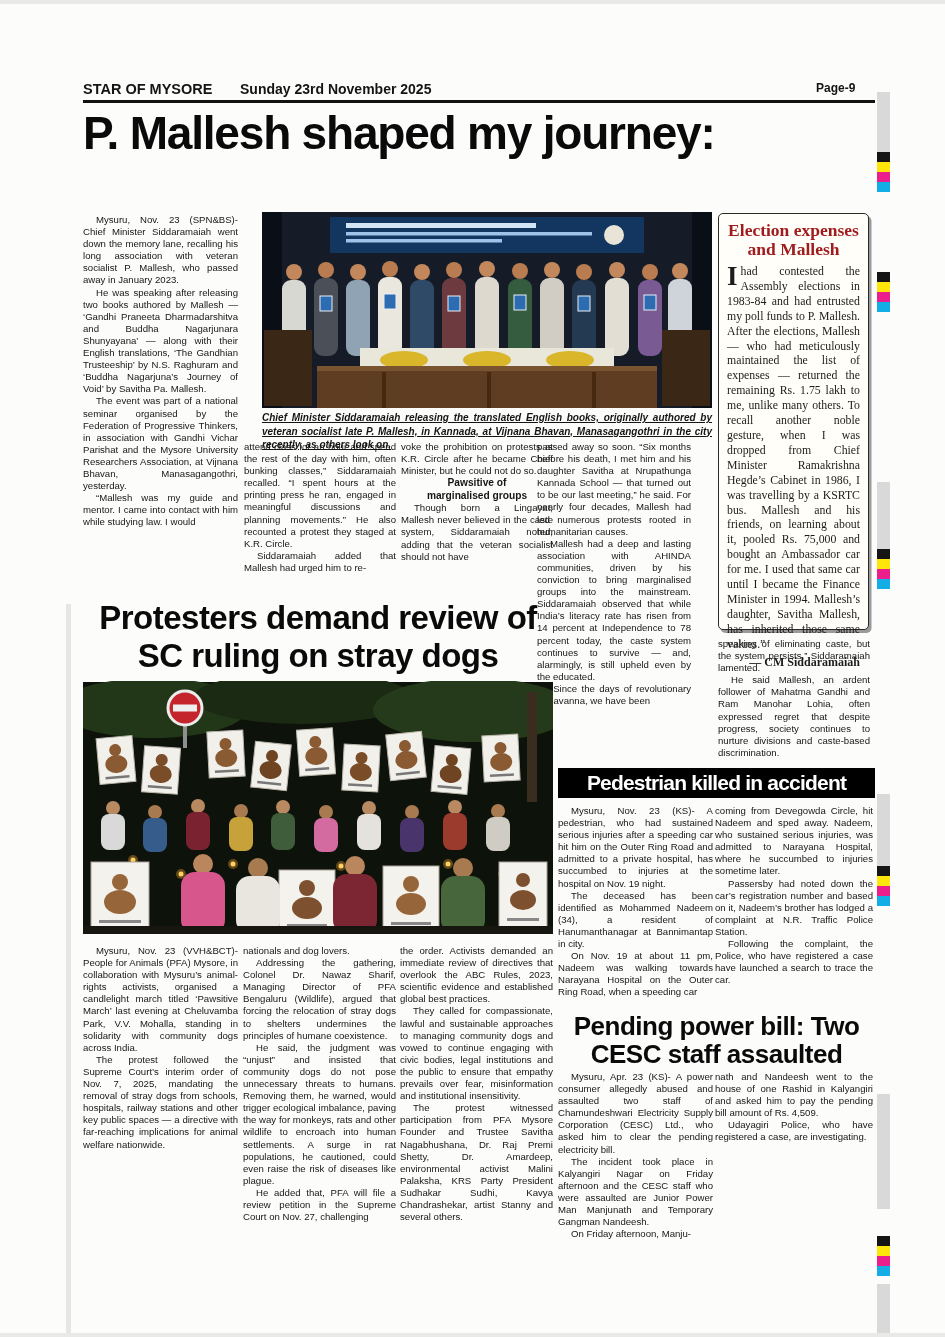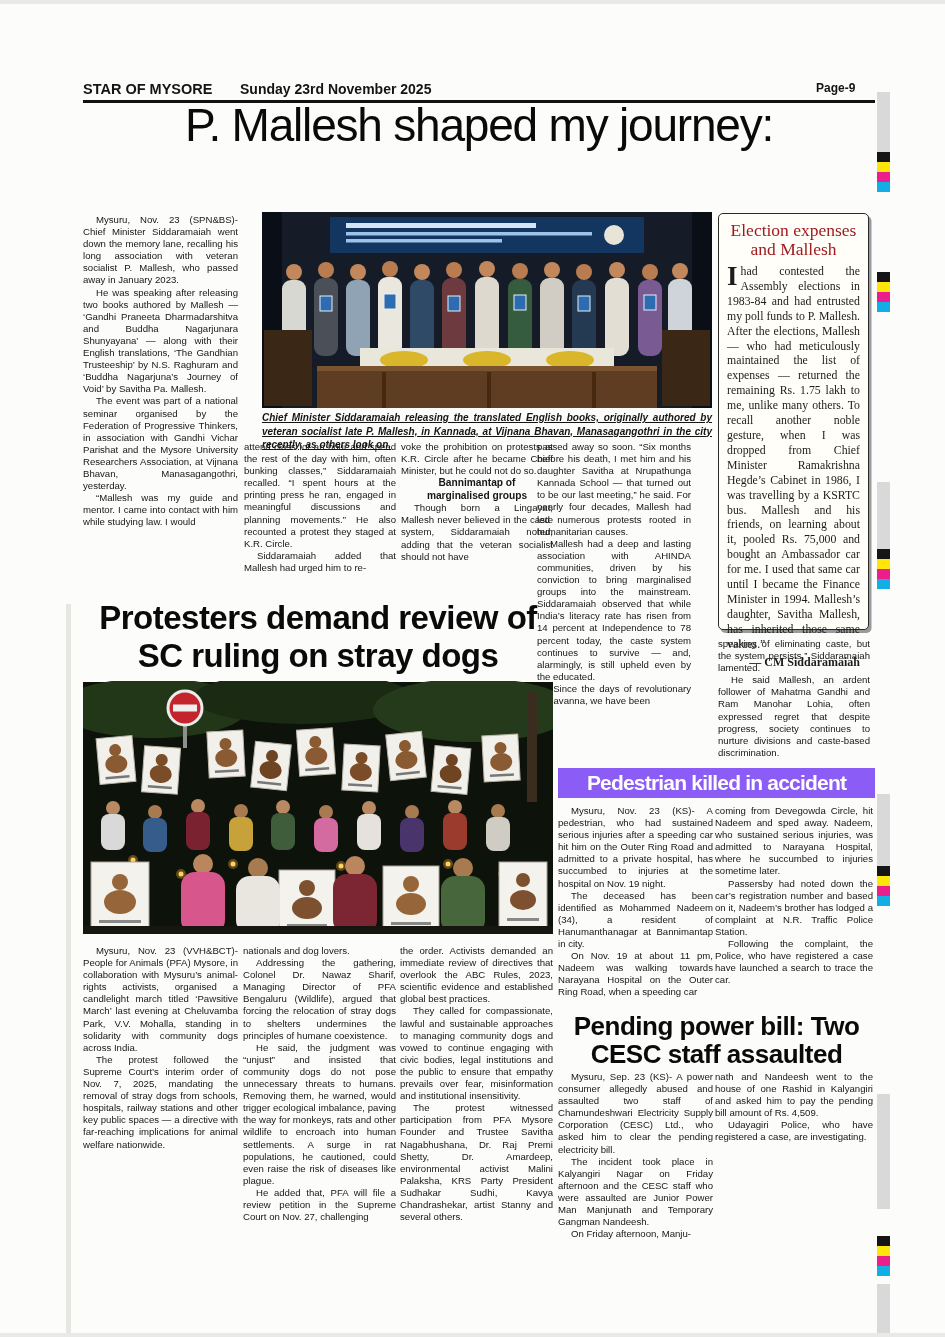--- a/index.html
+++ b/index.html
@@ -6,22 +6,22 @@
   .page{position:relative;width:945px;height:1329px;margin:4px auto;background:#fcfcfb;
         font-family:"Liberation Sans",sans-serif;color:#141414;overflow:hidden;}
   .abs{position:absolute;}
 
   
   .masthead-left{left:83px;top:77px;font-size:14.5px;font-weight:bold;}
   .masthead-date{left:240px;top:77px;font-size:14px;font-weight:bold;}
   .masthead-page{left:816px;top:77px;font-size:12px;font-weight:bold;}
   .header-rule{left:83px;top:96px;width:792px;height:3px;background:#111;}
 
-  .main-headline{left:83px;top:96px;width:792px;text-align:center;
-        font-size:46px;line-height:51px;font-weight:normal;letter-spacing:-1.2px;color:#0a0a0a;}
+  .main-headline{left:83px;top:104px;width:792px;text-align:left;
+        font-size:46px;line-height:51px;font-weight:bold;letter-spacing:-1.2px;color:#0a0a0a;}
 
   
   .bodycol{font-size:9.6px;line-height:12.1px;text-align:justify;color:#161616;}
   .bodycol p{margin:0;text-indent:13px;}
   .bodycol.cont p:first-child{text-indent:0;}
   .subhead{font-weight:bold;text-align:center;text-indent:0 !important;font-size:10.2px;line-height:12.5px;}
 
   .col1{left:83px;top:210px;width:155px;}
   .photo1{left:262px;top:208px;width:450px;height:196px;}
   .caption1{left:262px;top:407px;width:450px;font-weight:bold;font-style:italic;
@@ -29,33 +29,33 @@
   .caption1 span{text-decoration:underline;}
   .col2{left:244px;top:437px;width:152px;}
   .col3{left:401px;top:437px;width:152px;}
   .col4{left:537px;top:437px;width:154px;}
   .col5{left:718px;top:634px;width:152px;}
 
   
   .sidebar{left:718px;top:209px;width:151px;height:417px;box-sizing:border-box;
         border:1.5px solid #2a2a2a;border-radius:5px;box-shadow:2.5px 3px 0 #9a9a9a;
         padding:6px 8px 4px;background:#fffef8;font-family:"Liberation Serif",serif;}
-  .sidebar-title{color:#a01b1e;font-size:17.5px;line-height:19px;font-weight:normal;text-align:center;margin:1px 0 5px;}
+  .sidebar-title{color:#a01b1e;font-size:17.5px;line-height:19px;font-weight:bold;text-align:center;margin:1px 0 5px;}
   .sidebar-body{font-size:11.8px;line-height:14.9px;text-align:justify;color:#1c1c1c;}
   .dropcap{float:left;font-size:27px;line-height:23px;font-weight:bold;padding:1px 3px 0 0;}
   .sidebar-sig{font-weight:bold;text-align:right;font-size:12px;margin-top:3px;clear:both;font-family:"Liberation Serif",serif;}
 
   .protest-headline{left:83px;top:595px;width:470px;text-align:center;
         font-size:33px;line-height:38px;font-weight:bold;letter-spacing:-0.5px;color:#0a0a0a;}
   .photo2{left:83px;top:677px;width:470px;height:254px;}
   .pcol1{left:83px;top:941px;width:155px;}
   .pcol2{left:243px;top:941px;width:153px;}
   .pcol3{left:400px;top:941px;width:153px;}
 
-  .ped-bar{left:558px;top:764px;width:317px;height:30px;background:#8b5cf6;color:#fff;
+  .ped-bar{left:558px;top:764px;width:317px;height:30px;background:#000000;color:#fff;
         text-align:center;font-weight:bold;font-size:21px;line-height:30px;letter-spacing:-0.8px;}
   .pedcol1{left:558px;top:801px;width:155px;}
   .pedcol2{left:715px;top:801px;width:158px;}
 
   .cesc-headline{left:558px;top:1008px;width:317px;text-align:center;font-weight:bold;
         font-size:26px;line-height:28px;letter-spacing:-0.5px;color:#0a0a0a;}
   .cesccol1{left:558px;top:1067px;width:155px;}
   .cesccol2{left:715px;top:1067px;width:158px;}
 
   
@@ -176,21 +176,21 @@
   <div class="abs bodycol cont col2">
     <p>attend class for an hour and spend the rest of the day with him, often bunking classes,” Siddaramaiah recalled. “I spent hours at the printing press he ran, engaged in meaningful discussions and planning movements.” He also recounted a protest they staged at K.R. Circle.</p>
     <p>Siddaramaiah added that Mallesh had urged him to re-</p>
   </div>
 
   <div class="abs caption1">
     <span>Chief Minister Siddaramaiah releasing the translated English books, originally authored by veteran socialist late P. Mallesh, in Kannada, at Vijnana Bhavan, Manasagangothri in the city recently, as others look on.</span>
   </div>
   <div class="abs bodycol cont col3">
     <p>voke the prohibition on protests at K.R. Circle after he became Chief Minister, but he could not do so.</p>
-    <p class="subhead">Bannimantap of</p>
+    <p class="subhead">Pawsitive of</p>
     <p class="subhead">marginalised groups</p>
     <p>Though born a Lingayat, Mallesh never believed in the caste system, Siddaramaiah noted, adding that the veteran socialist should not have</p>
   </div>
   <div class="abs bodycol cont col4">
     <p>passed away so soon. “Six months before his death, I met him and his daughter Savitha at Nrupathunga Kannada School — that turned out to be our last meeting,” he said. For nearly four decades, Mallesh had led numerous protests rooted in humanitarian causes.</p>
     <p>Mallesh had a deep and lasting association with AHINDA communities, driven by his conviction to bring marginalised groups into the mainstream. Siddaramaiah observed that while India’s literacy rate has risen from 14 percent at Independence to 78 percent today, the caste system continues to survive — and, alarmingly, is still upheld even by the educated.</p>
     <p>“Since the days of revolutionary Basavanna, we have been</p>
   </div>
 
   <div class="abs sidebar">
@@ -388,21 +388,21 @@
     <p>coming from Devegowda Circle, hit Nadeem and sped away. Nadeem, who sustained serious injuries, was admitted to Narayana Hospital, where he succumbed to injuries sometime later.</p>
     <p>Passersby had noted down the car’s registration number and based on it, Nadeem’s brother has lodged a complaint at N.R. Traffic Police Station.</p>
     <p>Following the complaint, the Police, who have registered a case have launched a search to trace the car.</p>
   </div>
 
   <div class="abs cesc-headline">
     <span>Pending power bill: Two</span><br>
     <span>CESC staff assaulted</span>
   </div>
   <div class="abs bodycol cesccol1">
-    <p>Mysuru, Sep. 23 (KS)- A power consumer allegedly abused and assaulted two staff of Chamundeshwari Electricity Supply Corporation (CESC) Ltd., who asked him to clear the pending electricity bill.</p>
+    <p>Mysuru, Apr. 23 (KS)- A power consumer allegedly abused and assaulted two staff of Chamundeshwari Electricity Supply Corporation (CESC) Ltd., who asked him to clear the pending electricity bill.</p>
     <p>The incident took place in Kalyangiri Nagar on Friday afternoon and the CESC staff who were assaulted are Junior Power Man Manjunath and Temporary Gangman Nandeesh.</p>
     <p>On Friday afternoon, Manju-</p>
   </div>
   <div class="abs bodycol cont cesccol2">
     <p>nath and Nandeesh went to the house of one Rashid in Kalyangiri and asked him to pay the pending bill amount of Rs. 4,509.</p>
     <p>Udayagiri Police, who have registered a case, are investigating.</p>
   </div>
 
   <div>
     <div class="abs strip" style="top:88px;height:60px;"></div>

